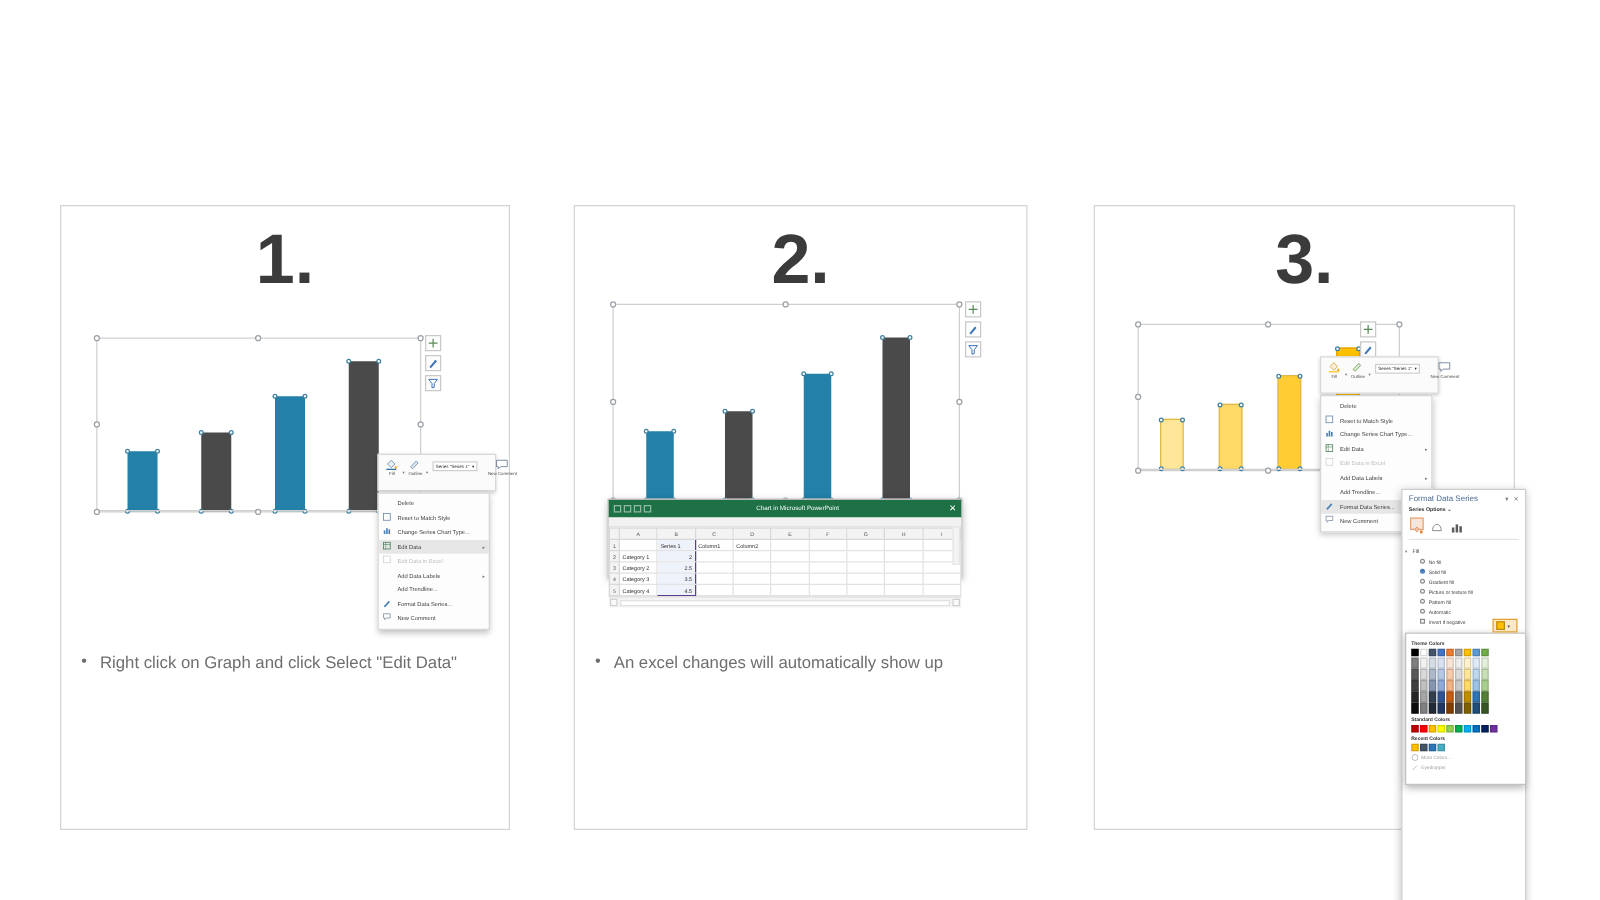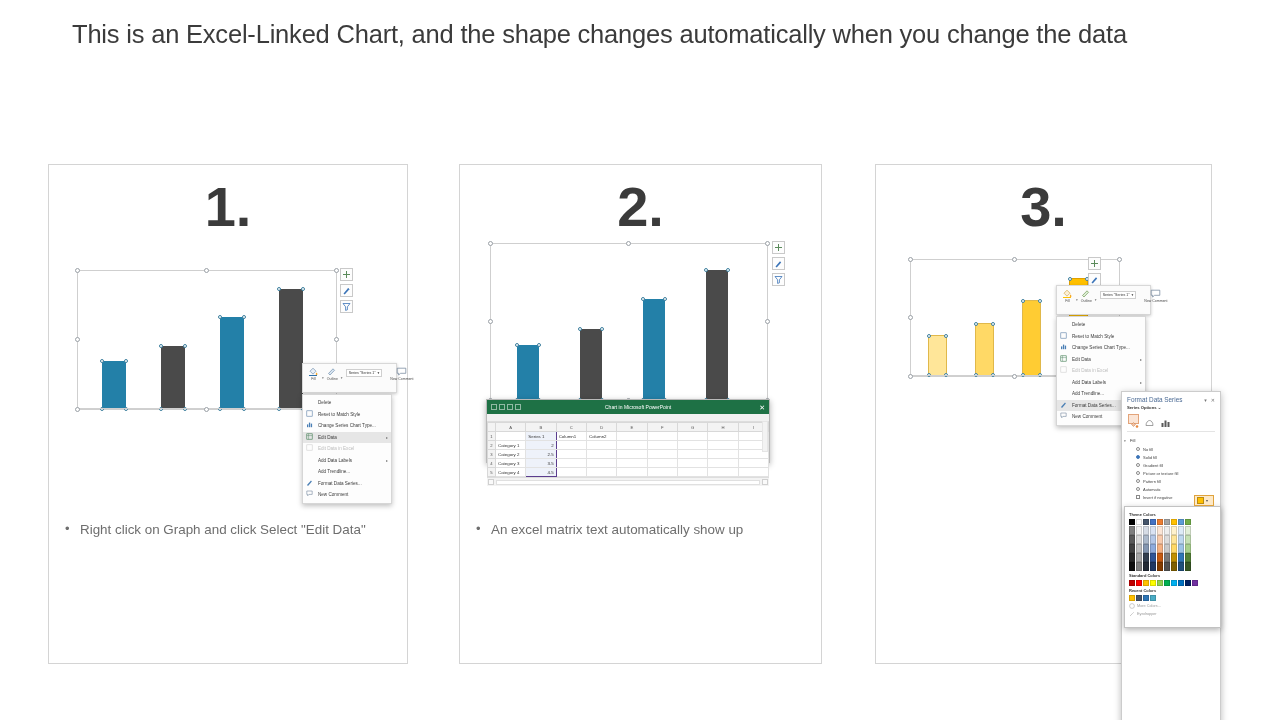--- a/index.html
+++ b/index.html
@@ -164,21 +164,20 @@
     background:#fde9c8;padding:1px 2px;box-sizing:border-box;z-index:13;
   }
   .colorbtn .sq{width:7px;height:7px;background:#ffc000;border:.5px solid #b98a12;box-sizing:border-box;}
   .colorbtn .cv{font-size:4px;color:#555;margin-left:2px;}
 </style>
 </head>
 <body>
 
 <div class="slide">
 
-  <div class="title">This is an Excel-Linked Chart, and the shape changes automatically when you change the data</div>
 
   <div class="panel" id="panel1">
     <div class="step-num">1.</div>
 
     <div class="chartbox" style="left:28px;top:105px;width:260px;height:140px;">
       <div class="plot">
         <div class="bar" style="left:24px;width:24px;height:48px;background:#2380a8;">
           <span class="bh" style="left:-2px;top:-2px;"></span>
             <span class="bh" style="right:-2px;top:-2px;"></span>
           <span class="bh" style="left:-2px;bottom:-2px;"></span>
@@ -486,21 +485,21 @@
       <div class="xl-vscroll"></div>
       <div class="xl-hscroll">
         <span class="xl-sq"></span>
         <span class="xl-hsbar"></span>
         <span class="xl-sq"></span>
       </div>
     </div>
 
     <div class="bullets" style="top:355px;left:14px;width:335px;">
       <ul id="b2">
-          <li>An excel matrix text automatically show up</li>
+          <li>An excel changes will automatically show up</li>
         </ul>
     </div>
   </div>
 
   <div class="panel" id="panel3">
     <div class="step-num">3.</div>
 
     <div class="chartbox" style="left:34px;top:94px;width:210px;height:118px;">
       <div class="plot">
         <div class="bar" style="left:17px;width:19px;height:41px;background:#ffe699;border:1px solid #e0b84a;">

